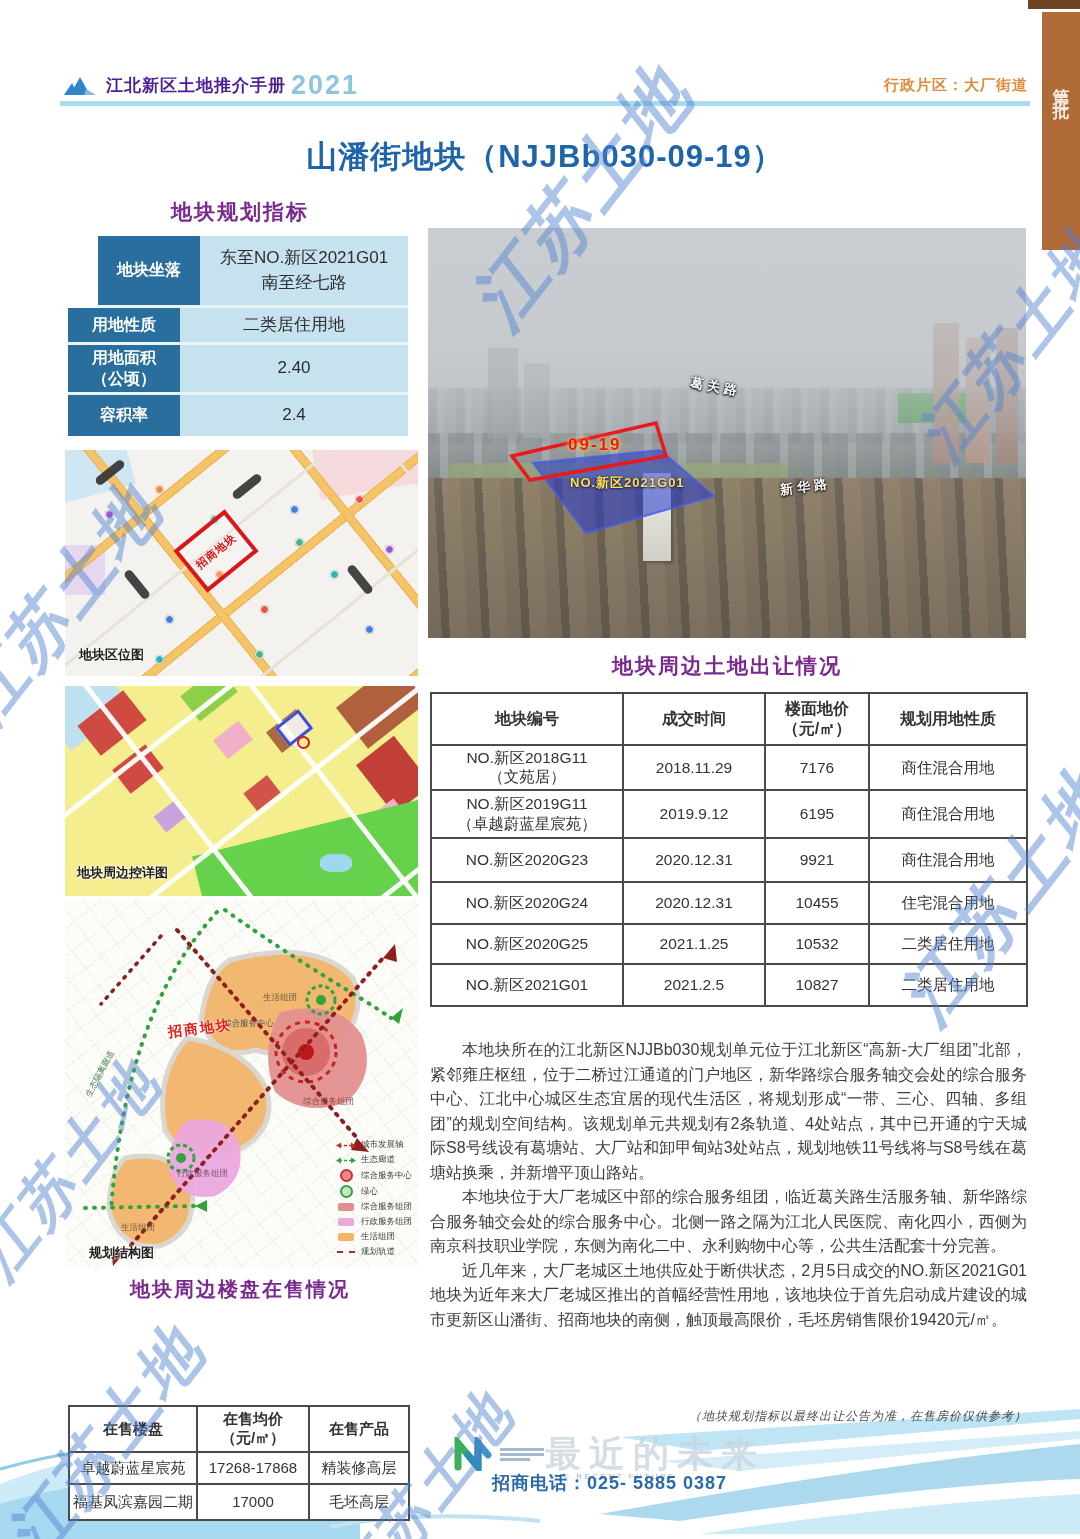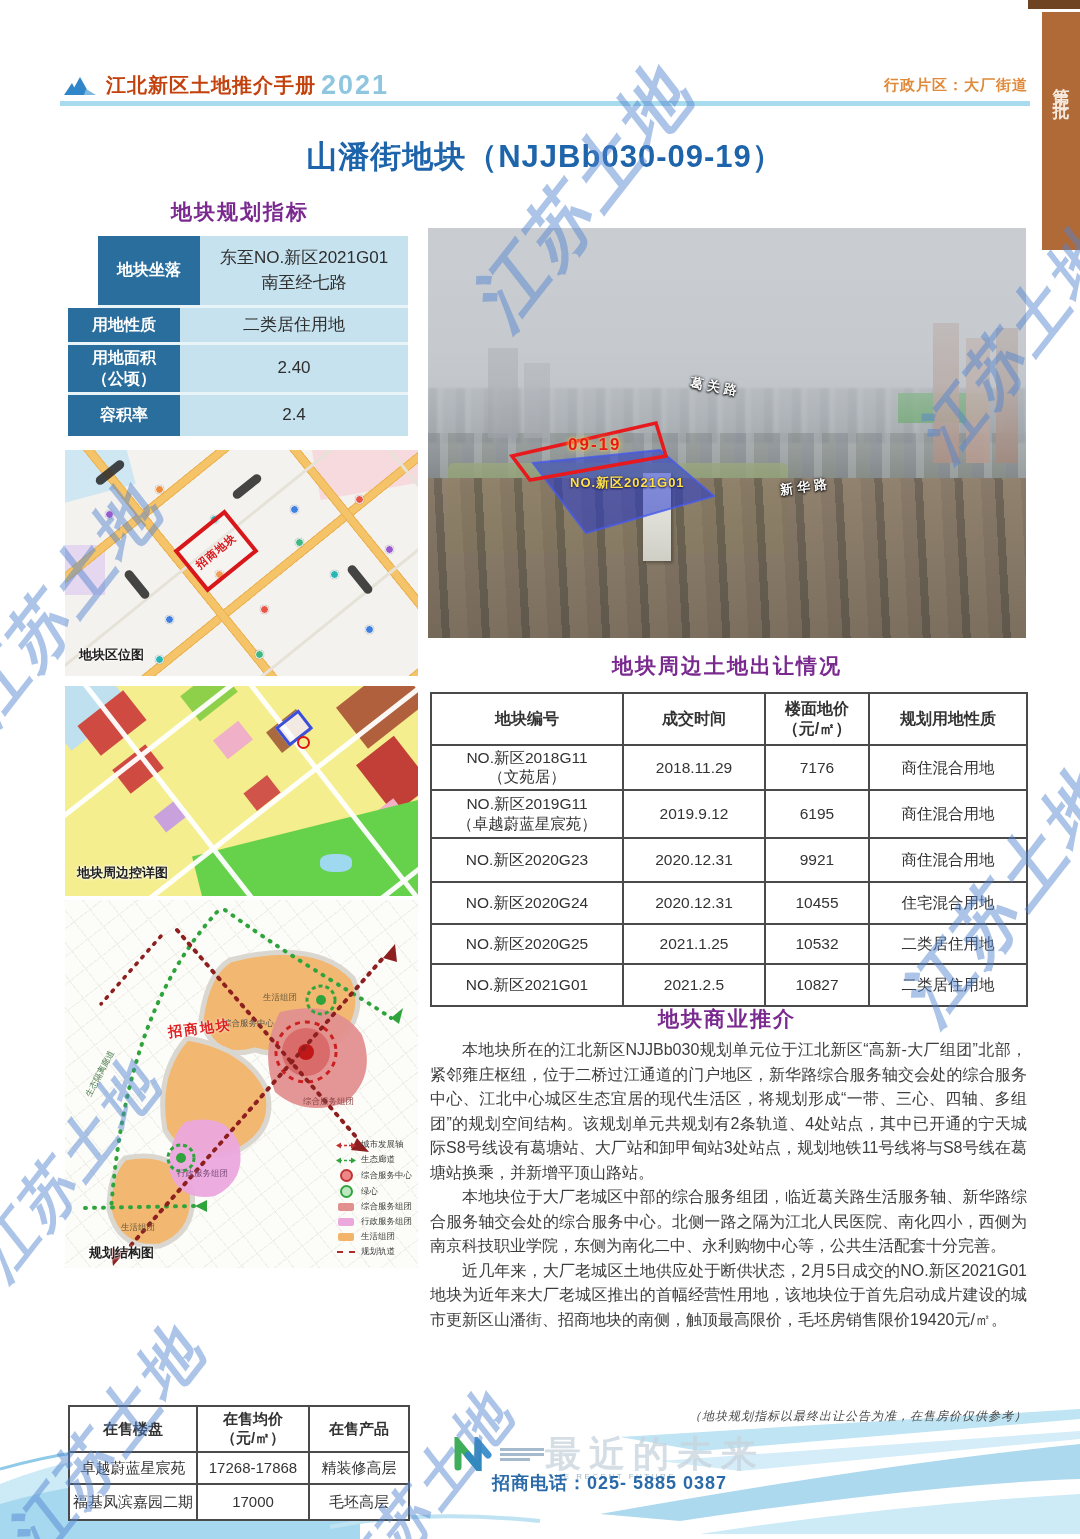--- a/index.html
+++ b/index.html
@@ -12,21 +12,21 @@
   .wm{position:absolute;z-index:60;font-family:"DejaVu Serif",serif;font-style:italic;font-weight:bold;
       color:rgba(82,132,206,.48);pointer-events:none;white-space:nowrap;letter-spacing:4px;}
 
   
   .side-strip{position:absolute;right:0;top:0;width:52px;height:9px;background:#6e4423;z-index:20;}
   .side-tab{position:absolute;right:0;top:12px;width:38px;height:238px;background:#b06a38;z-index:20;
             display:flex;align-items:flex-start;justify-content:center;padding-top:62px;}
   .side-tab span{writing-mode:vertical-rl;color:#f5e8dc;font-size:17px;font-weight:bold;letter-spacing:7px;}
   .header-bar{position:absolute;left:62px;top:70px;width:966px;height:30px;display:flex;align-items:center;z-index:10;}
   .logo-mountain{width:36px;height:24px;margin-right:8px;}
-  .hb-title{font-size:20px;font-weight:bold;color:#c2410c;letter-spacing:1px;}
+  .hb-title{font-size:17px;font-weight:bold;color:#4c1d95;letter-spacing:1px;}
   .hb-year{font-size:27px;font-weight:bold;color:#8ec6e0;letter-spacing:2px;margin-left:5px;line-height:22px;}
   .hb-district{margin-left:auto;font-size:15px;font-weight:bold;color:#e08a3c;letter-spacing:1px;}
   .header-rule{position:absolute;left:60px;top:101px;width:970px;height:5px;background:#a9dbee;z-index:10;}
   .main-title{position:absolute;left:60px;top:136px;width:970px;text-align:center;
               font-size:31px;font-weight:bold;color:#1d64ab;letter-spacing:1px;z-index:10;}
 
   
   .sec-title{position:absolute;font-weight:bold;color:#7a2a8f;letter-spacing:2px;text-align:center;z-index:10;}
 
   
@@ -311,20 +311,21 @@
       <div class="lg-row" data-interactable="false">
         <span class="lg-ic" data-interactable="false">
             <span style="width:18px;border-top:2.5px dashed #b02a2a;display:inline-block;"></span>
           </span>
         <span data-interactable="false">规划轨道</span>
       </div>
     </div>
     <div class="map-caption" style="left:24px;bottom:6px;" data-interactable="false">规划结构图</div>
   </div>
 
+  <div class="sec-title" style="left:62px;top:1276px;width:356px;font-size:20px;" data-interactable="false">地块周边楼盘在售情况</div>
   <table class="dt sales-table" data-interactable="false">
     <colgroup>
         <col style="width:128px">
         <col style="width:112px">
         <col style="width:100px">
       </colgroup>
     <tbody>
         <tr style="height:46px;" data-interactable="false">
       <th data-interactable="false">在售楼盘</th>
       <th data-interactable="false">在售均价
@@ -422,21 +423,20 @@
     </tr>
     <tr style="height:42px;" data-interactable="false">
       <td data-interactable="false">NO.新区2021G01</td>
       <td data-interactable="false">2021.2.5</td>
       <td data-interactable="false">10827</td>
       <td data-interactable="false">二类居住用地</td>
     </tr>
   </tbody>
     </table>
 
-  <div class="sec-title" style="left:428px;top:1005px;width:598px;font-size:21px;" data-interactable="false">地块商业推介</div>
   <div class="promo" data-interactable="false">
     <p data-interactable="false">本地块所在的江北新区NJJBb030规划单元位于江北新区“高新-大厂组团”北部，紧邻雍庄枢纽，位于二桥过江通道的门户地区，新华路综合服务轴交会处的综合服务中心、江北中心城区生态宜居的现代生活区，将规划形成“一带、三心、四轴、多组团”的规划空间结构。该规划单元共规划有2条轨道、4处站点，其中已开通的宁天城际S8号线设有葛塘站、大厂站和卸甲甸站3处站点，规划地铁11号线将与S8号线在葛塘站换乘，并新增平顶山路站。</p>
     <p data-interactable="false">本地块位于大厂老城区中部的综合服务组团，临近葛关路生活服务轴、新华路综合服务轴交会处的综合服务中心。北侧一路之隔为江北人民医院、南化四小，西侧为南京科技职业学院，东侧为南化二中、永利购物中心等，公共生活配套十分完善。</p>
     <p data-interactable="false">近几年来，大厂老城区土地供应处于断供状态，2月5日成交的NO.新区2021G01地块为近年来大厂老城区推出的首幅经营性用地，该地块位于首先启动成片建设的城市更新区山潘街、招商地块的南侧，触顶最高限价，毛坯房销售限价19420元/㎡。</p>
   </div>
   <div class="footnote" data-interactable="false">（地块规划指标以最终出让公告为准，在售房价仅供参考）</div>
 
   <svg class="footer-waves" viewBox="0 0 1080 130" data-interactable="false">
     <path d="M0,75 Q150,15 340,58 L340,130 L0,130 Z" fill="#cdeaf7"></path>
     <path d="M0,95 Q170,45 360,85 L360,130 L0,130 Z" fill="#a6d9ef"></path>

